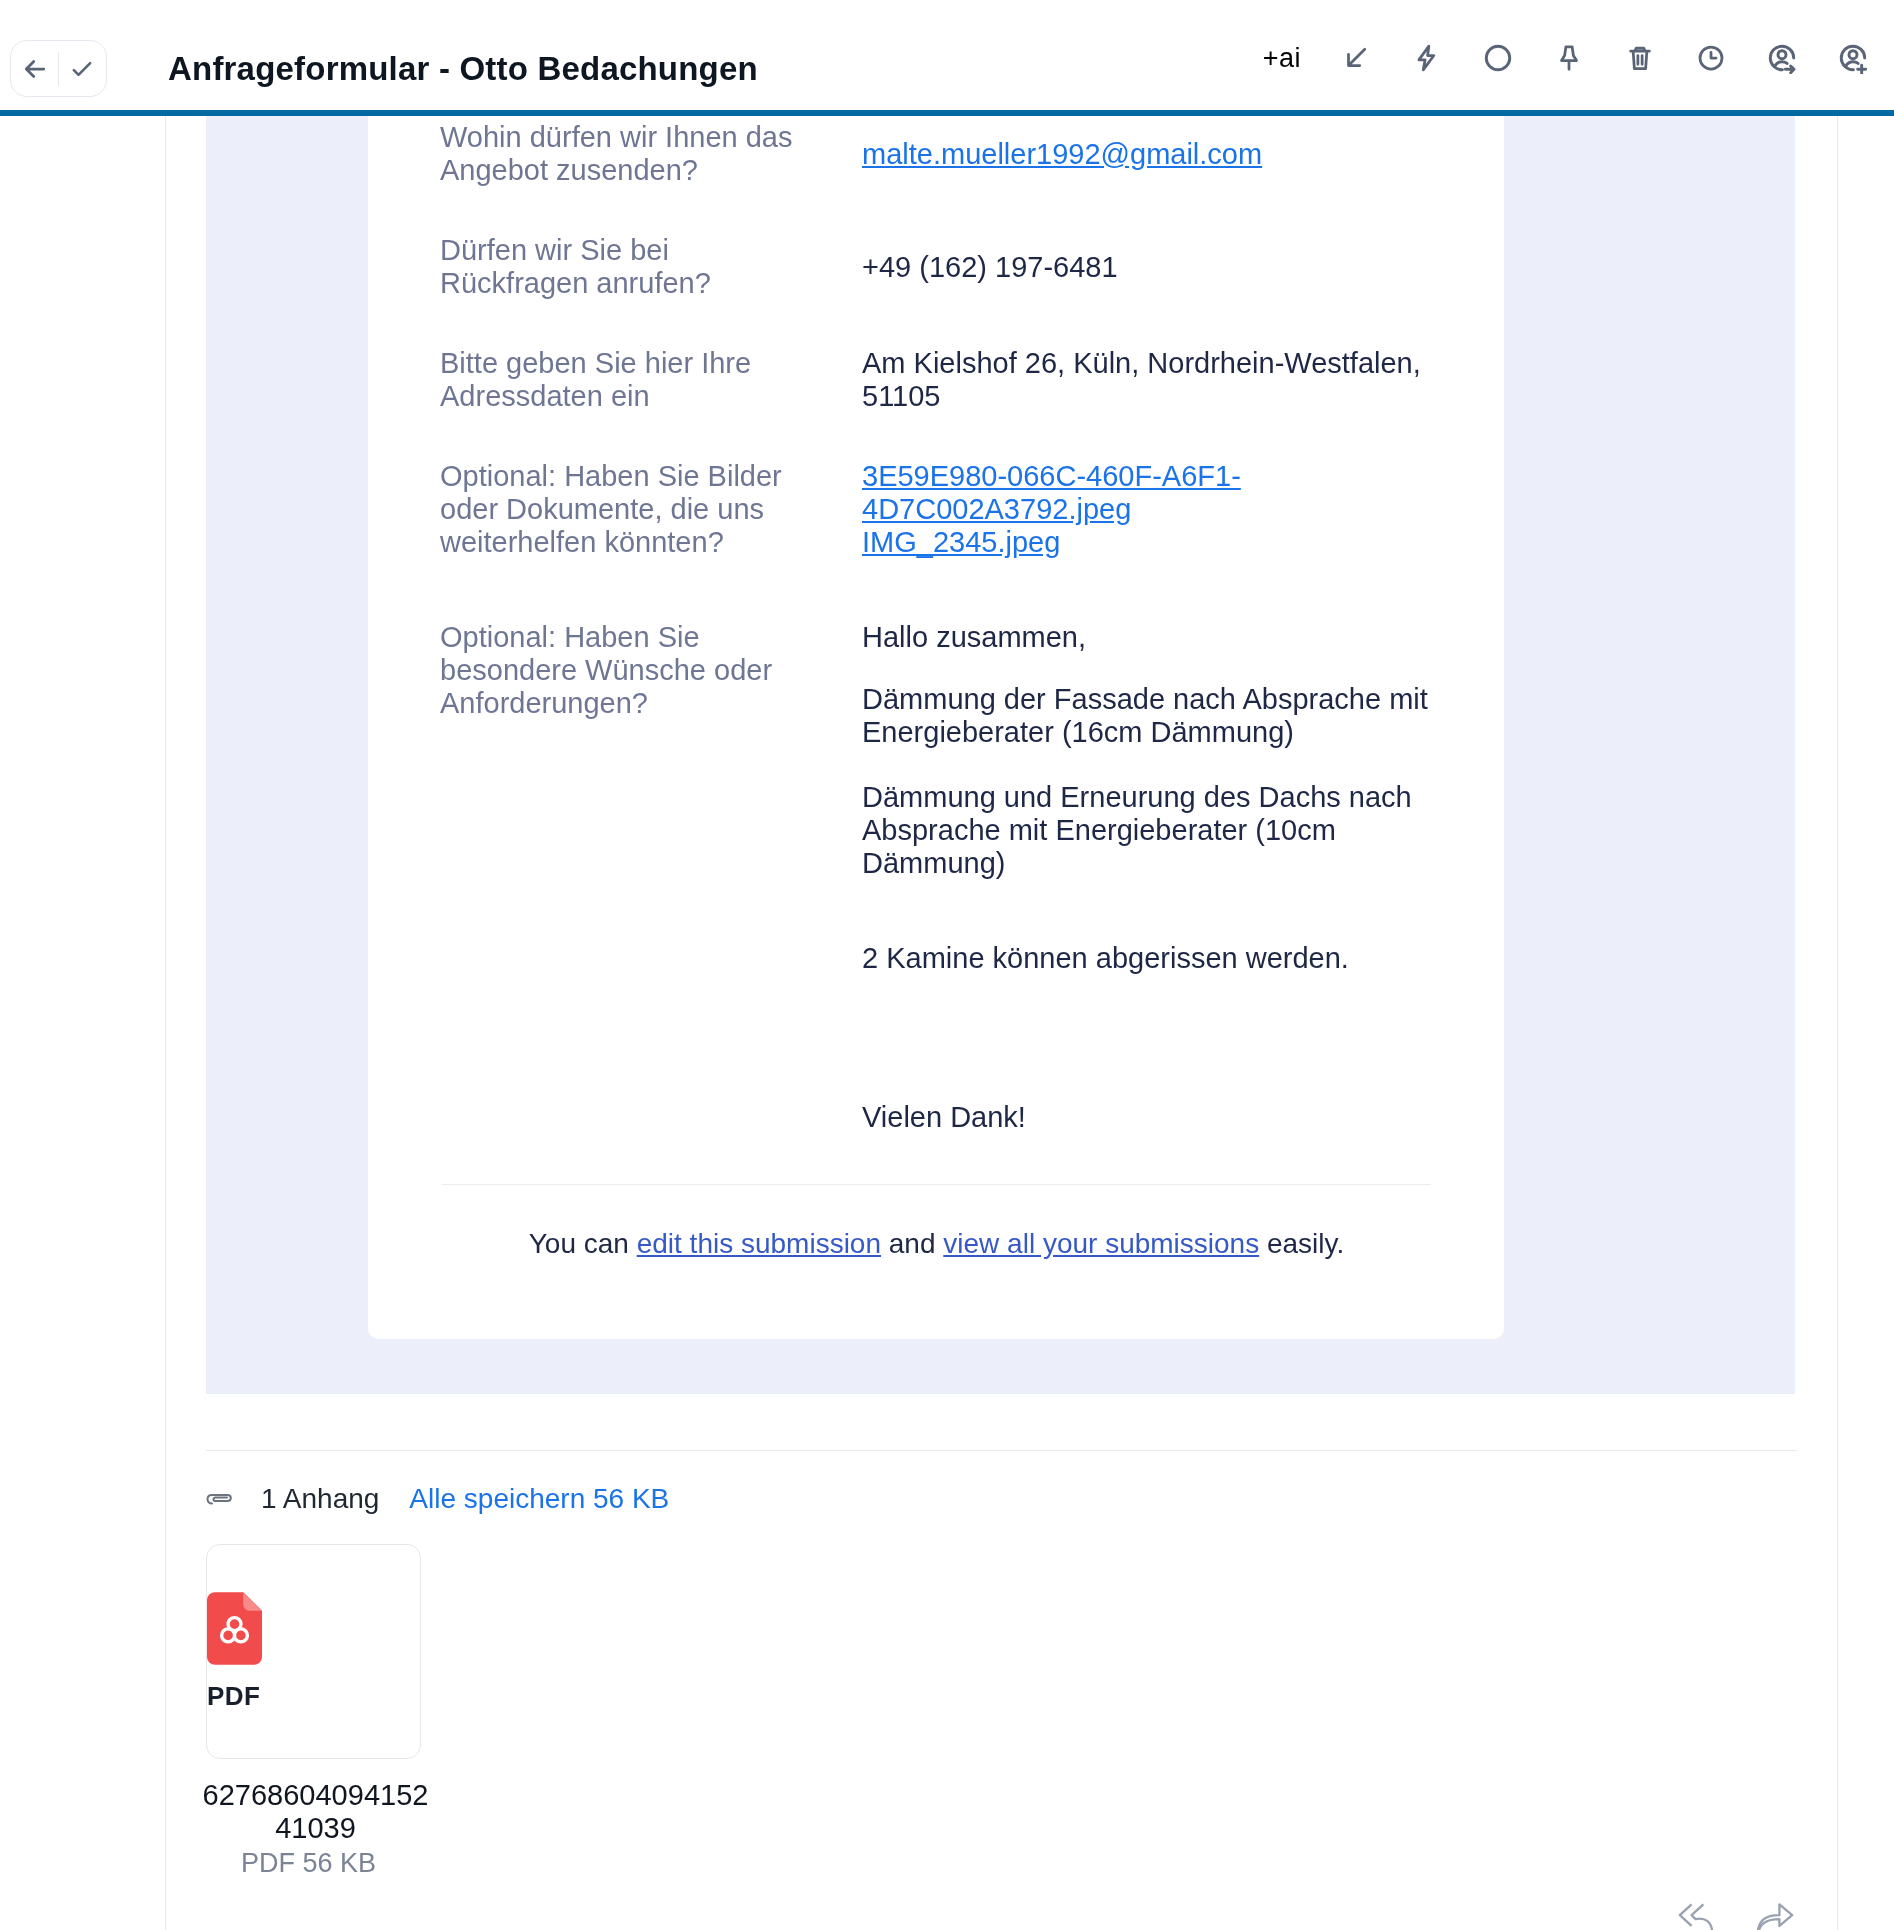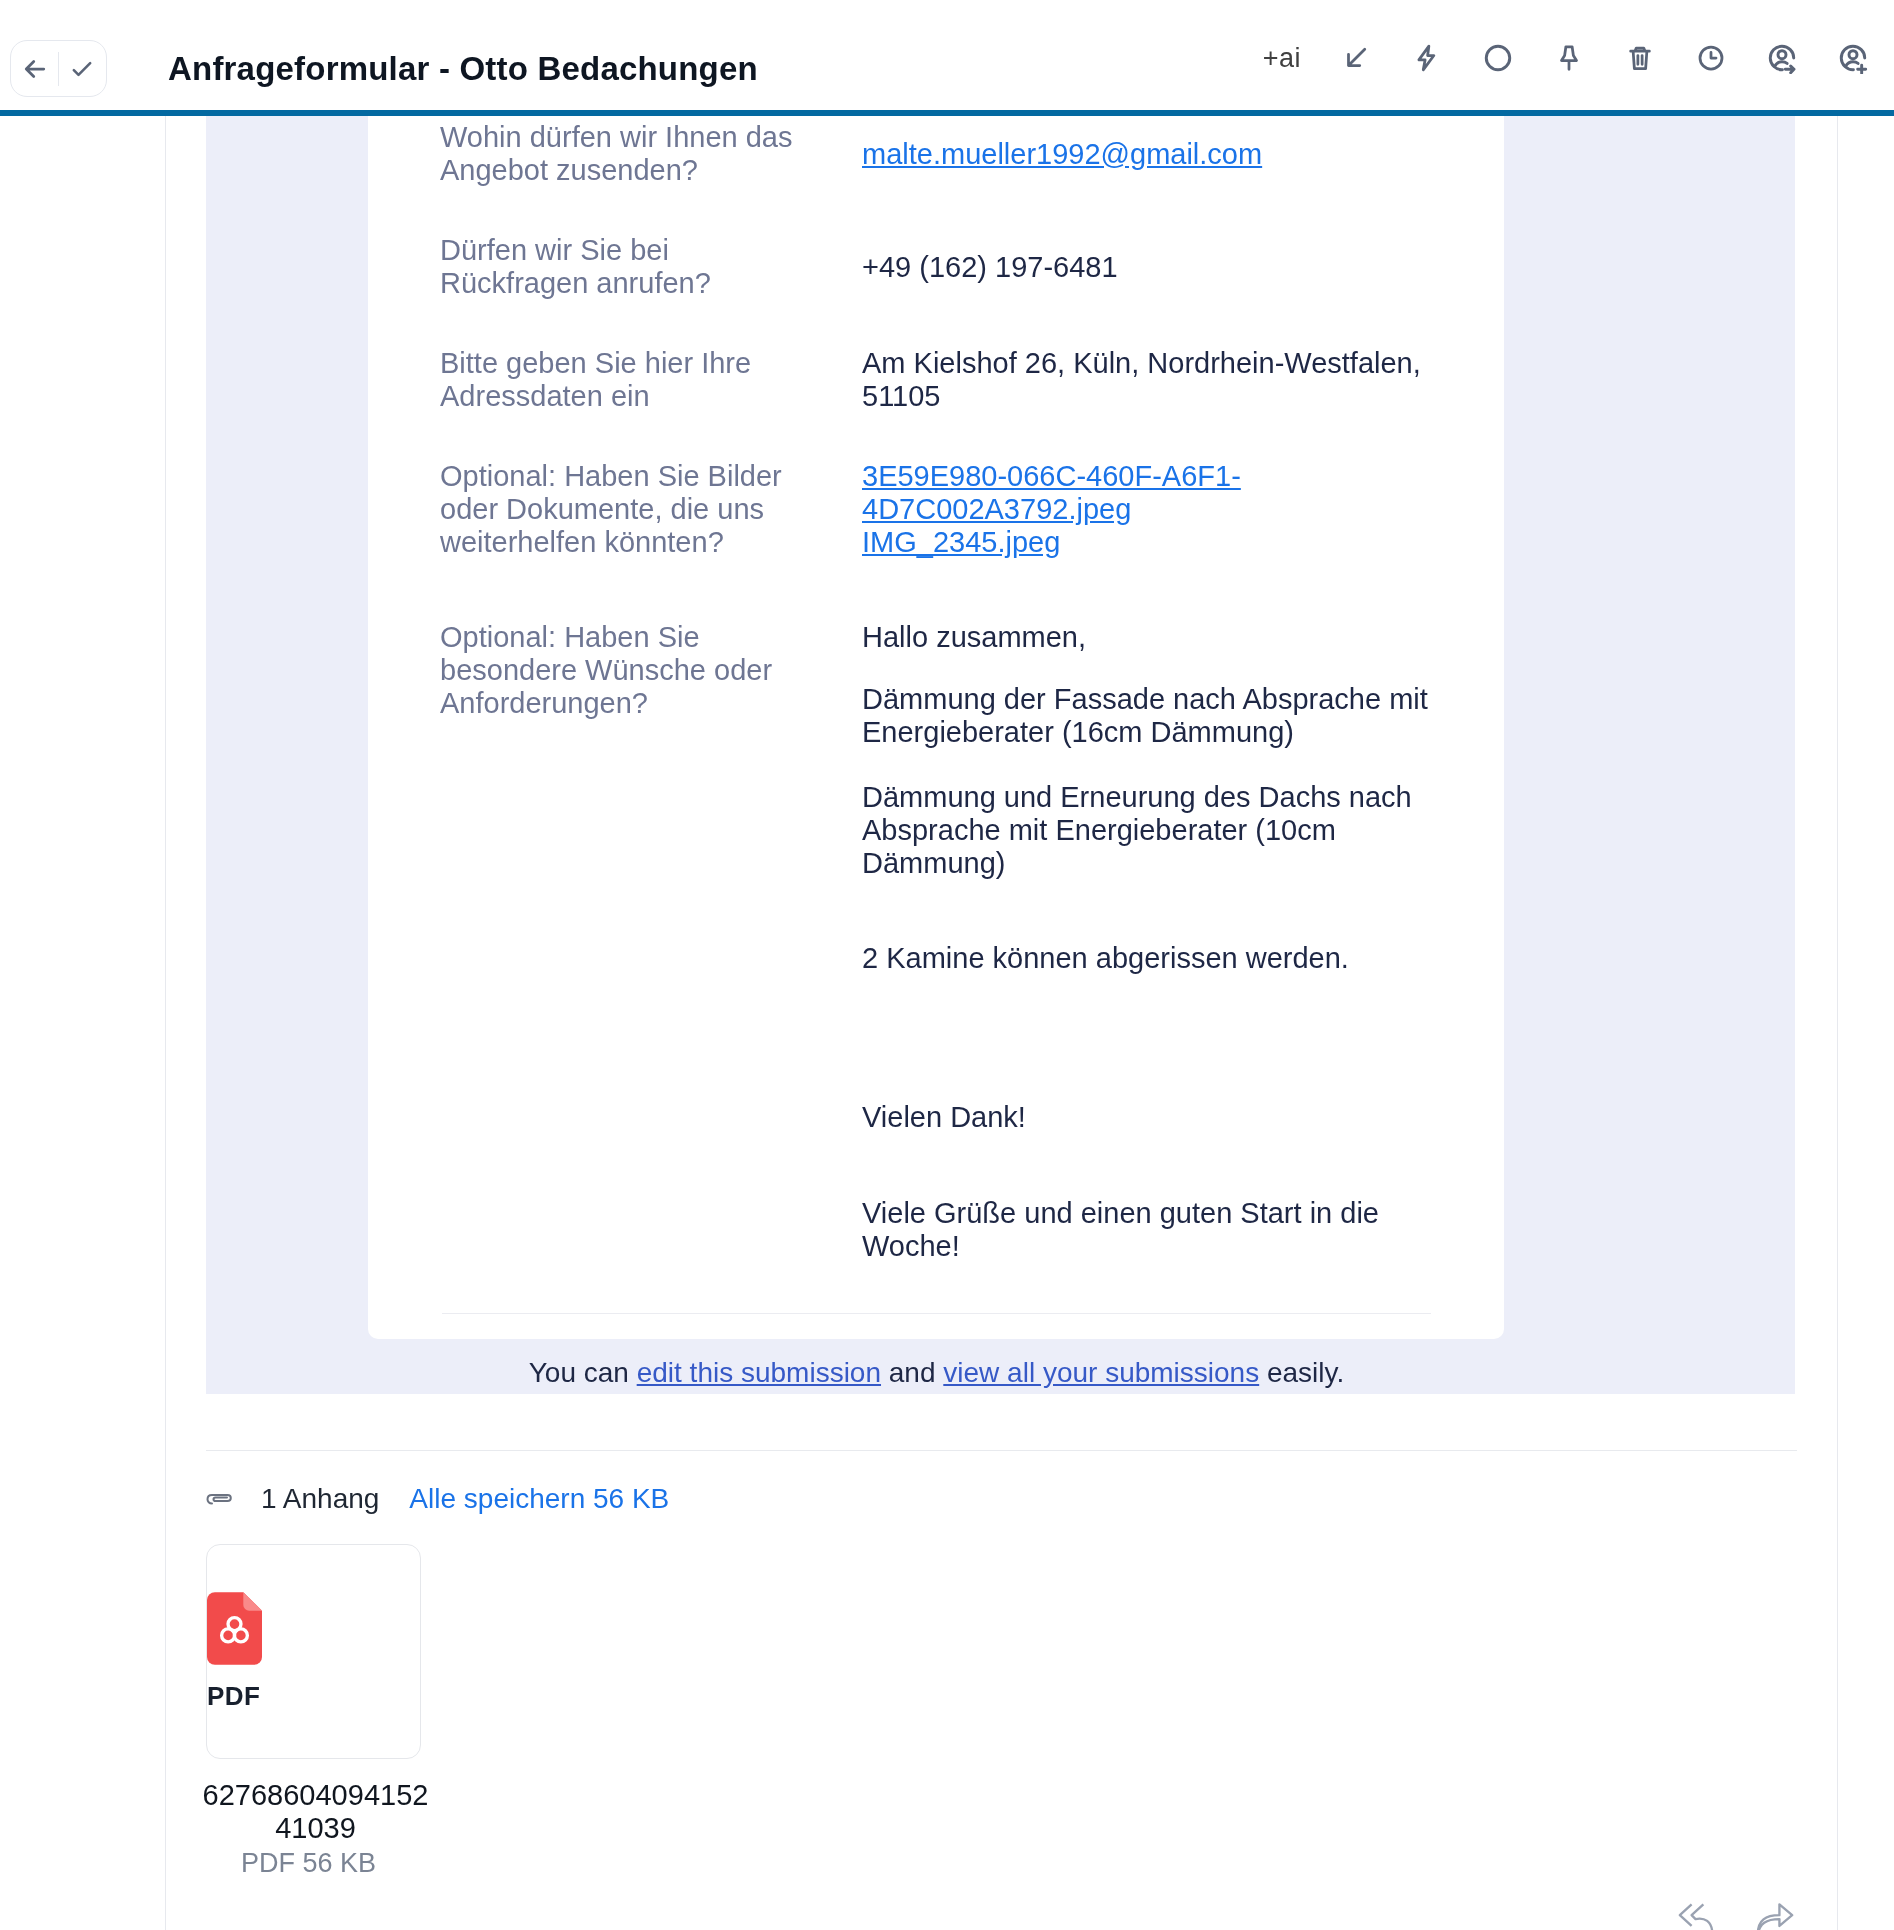--- a/index.html
+++ b/index.html
@@ -11,21 +11,21 @@
   .header { position:absolute; left:0; top:0; width:1895px; height:116px; background:#fff;
             border-bottom:6px solid #0369a1; z-index:5; }
   .nav-pill { position:absolute; left:10px; top:40px; width:97px; height:57px;
               border:1.5px solid #e5e8ee; border-radius:17px; background:#fff;
               display:flex; align-items:center; }
   .nav-pill .cell { width:49px; height:100%; display:flex; align-items:center; justify-content:center; cursor:pointer; }
   .nav-pill .sep { width:1px; height:34px; background:#e5e8ee; }
   .subject { position:absolute; left:168px; top:50px; font-size:33px; font-weight:700; color:#0e1622; letter-spacing:0.2px; }
   .toolbar { position:absolute; right:26px; top:0; height:116px; display:flex; align-items:center; gap:39px; }
   .tool { width:32px; height:32px; display:flex; align-items:center; justify-content:center; cursor:pointer; }
-  .ai-label { font-size:27px; color:#404040; letter-spacing:0.5px; cursor:pointer; }
+  .ai-label { font-size:27px; color:#000000; letter-spacing:0.5px; cursor:pointer; }
 
   
   .vline { position:absolute; top:116px; bottom:0; width:1px; background:#e7e9ee; }
   .vline.left { left:165px; } .vline.right { left:1837px; }
 
   
   .email-bg { position:absolute; left:206px; top:116px; width:1589px; height:1278px; background:#ECEEF9; }
   .card { position:absolute; left:368px; top:116px; width:1136px; height:1223px; background:#fff;
           border-radius:0 0 10px 10px; padding:5px 71px 0 72px; font-size:29px; line-height:33px; }
   .frow { display:flex; align-items:center; }
@@ -164,21 +164,20 @@
   </div>
 
   <div class="frow top" style="margin-top:62px;">
     <div class="flabel">Optional: Haben Sie besondere Wünsche oder Anforderungen?</div>
     <div class="fvalue msg">
       <p>Hallo zusammen,</p>
       <p class="p1">Dämmung der Fassade nach Absprache mit Energieberater (16cm Dämmung)</p>
       <p class="p2">Dämmung und Erneurung des Dachs nach Absprache mit Energieberater (10cm Dämmung)</p>
       <p class="p3">2 Kamine können abgerissen werden.</p>
       <p class="p4">Vielen Dank!</p>
-      <p class="p5">Viele Grüße und einen guten Start in die Woche!</p>
     </div>
   </div>
 
   <hr class="card-divider">
 
   <div class="card-footer">
     <span>You can </span><a>edit this submission</a><span> and </span><a>view all your submissions</a><span> easily.</span>
   </div>
 </div>
 

